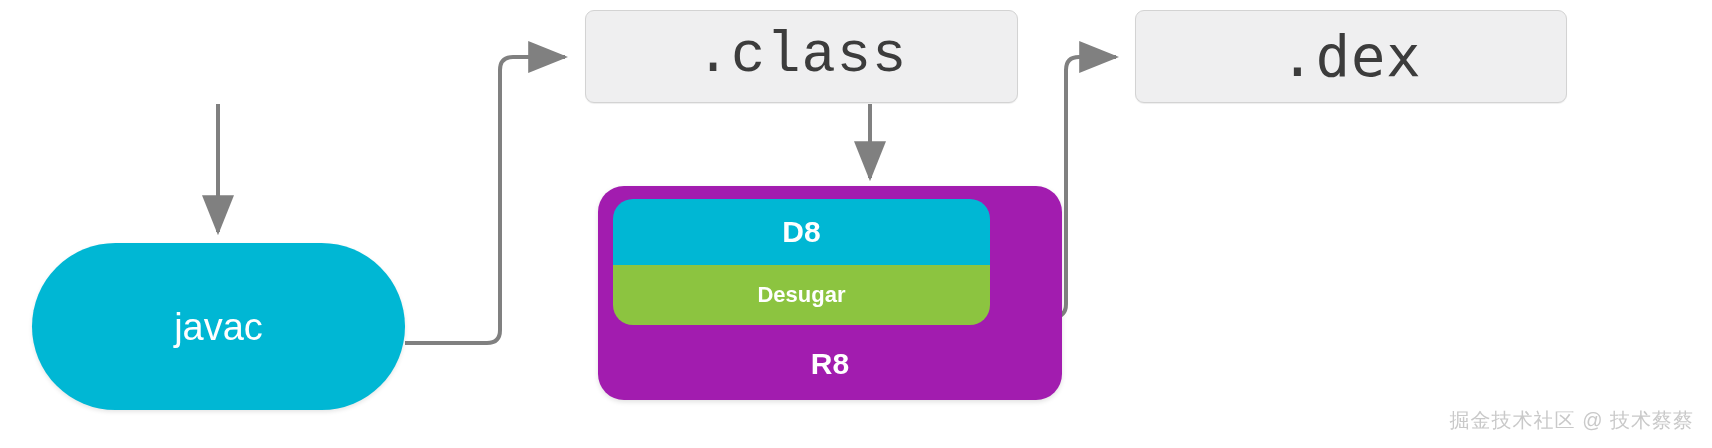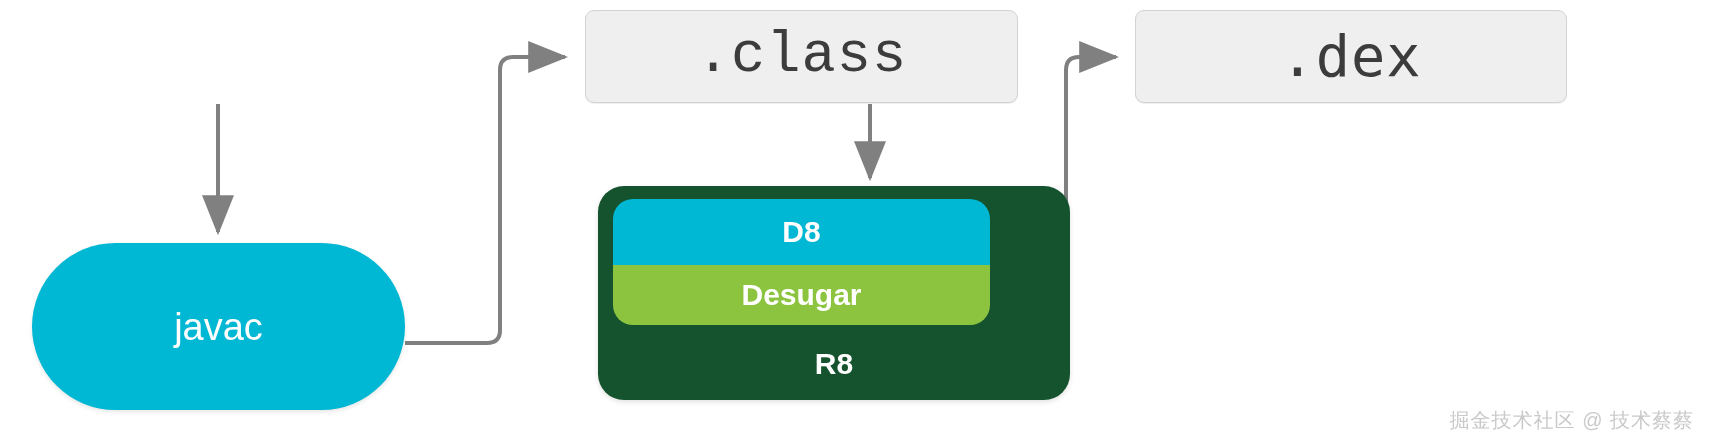--- a/index.html
+++ b/index.html
@@ -68,24 +68,23 @@
     line-height: 1;
   }
 
   
   #node-r8 {
     position: absolute;
     left: 598px;
     top: 186px;
     width: 464px;
     height: 214px;
-    background: #14532d;
+    background: #a21caf;
     border-radius: 26px;
     box-shadow: 0 2px 5px rgba(0,0,0,0.12);
-    padding-left: 8px;
   }
   #r8-inner-stack {
     position: absolute;
     left: 15px;
     top: 13px;
     width: 377px;
     border-radius: 20px;
     overflow: hidden;
   }
   .stack-band {
@@ -97,21 +96,21 @@
     line-height: 1;
   }
   #band-d8 {
     height: 66px;
     background: #00b7d4;
     font-size: 30px;
   }
   #band-desugar {
     height: 60px;
     background: #8cc440;
-    font-size: 30px;
+    font-size: 22px;
   }
   #r8-label {
     position: absolute;
     left: 0;
     right: 0;
     top: 142px;
     height: 72px;
     display: flex;
     align-items: center;
     justify-content: center;

